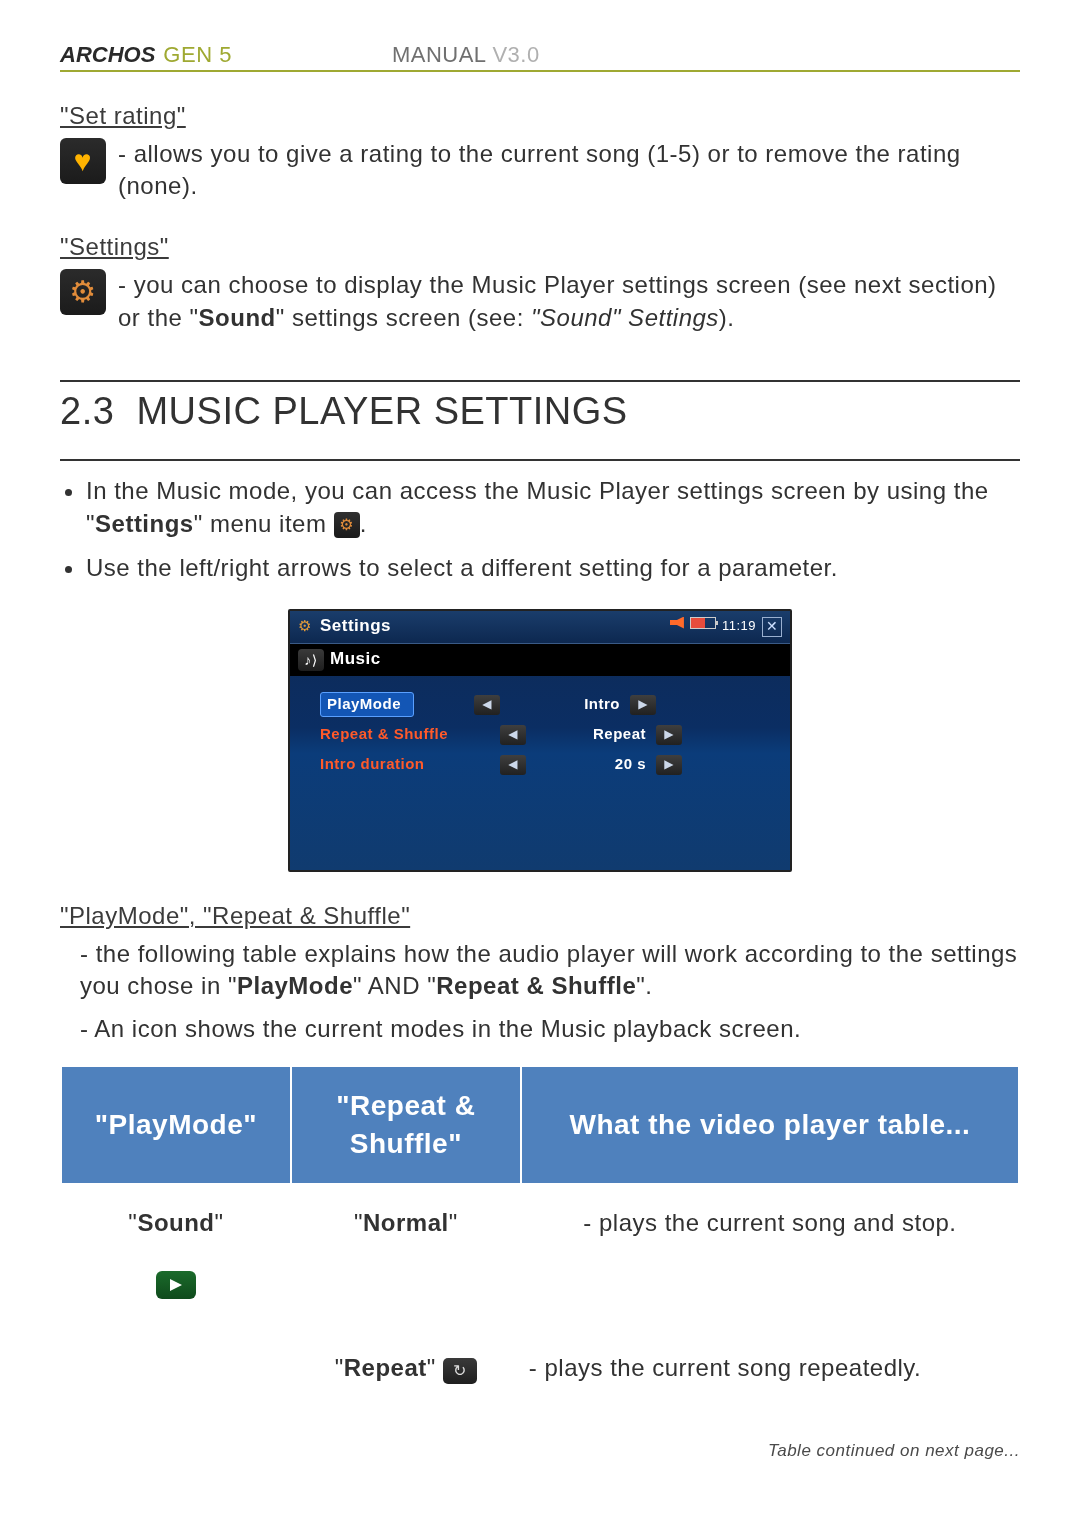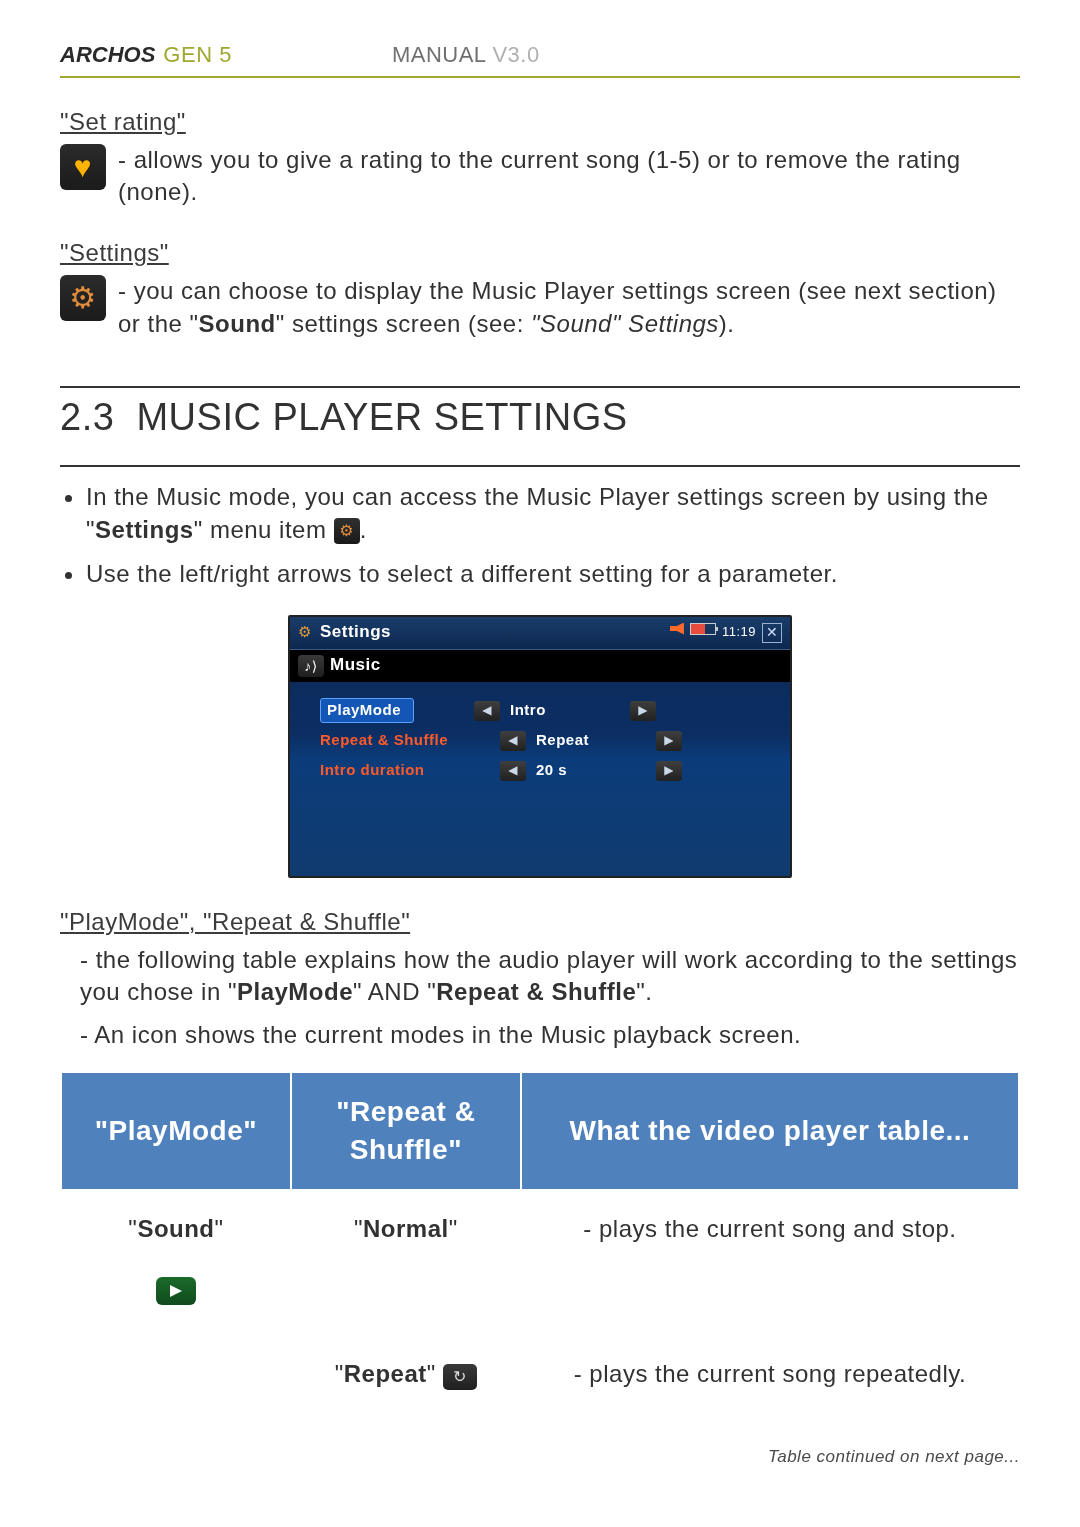--- a/index.html
+++ b/index.html
@@ -19,21 +19,20 @@
     font-size:24px;
     line-height:1.35;
     letter-spacing:.5px;
     position:relative;
   }
   
   .hdr{
     display:flex;
     align-items:baseline;
     border-bottom:2px solid var(--accent);
-    padding-bottom:6px;
     margin-bottom:28px;
     font-size:22px;
   }
   .hdr .brand{font-weight:900;color:#2a2a2a;letter-spacing:0;font-style:italic;}
   .hdr .gen{color:var(--accent);font-weight:400;margin-left:8px;}
   .hdr .manual{margin-left:160px;color:#707070;}
   .hdr .manual .ver{color:#b0b0b0;font-weight:400;}
   .hdr .spacer{flex:1;}
   .hdr .crumb{color:#bdbdbd;}
   .hdr .crumb .chev{color:var(--accent);margin:0 6px;}
@@ -81,21 +80,21 @@
   .batt{width:26px;height:12px;border:1px solid #ccc;box-sizing:border-box;position:relative;background:linear-gradient(90deg,#e74c3c 60%,transparent 60%);}
   .batt::after{content:"";position:absolute;right:-3px;top:3px;width:2px;height:4px;background:#ccc;}
   .closebox{width:18px;height:18px;border:1px solid #9ab0d0;display:flex;align-items:center;justify-content:center;color:#cde0ff;font-size:14px;}
   .shot .crumbbar{display:flex;align-items:center;background:#000;height:32px;padding:0 8px;gap:6px;}
   .note-ic{display:inline-block;width:26px;height:22px;border-radius:4px;background:linear-gradient(#3a3a3a,#1e1e1e);color:#fff;font-size:14px;text-align:center;line-height:22px;}
   .shot .params{padding:14px 10px 90px 30px;}
   .prow{display:flex;align-items:center;height:30px;gap:10px;}
   .pname{width:170px;color:#ff5a2a;font-weight:700;font-size:15px;}
   .pname.sel{background:#1356b5;border:1px solid #5aa0ff;border-radius:3px;padding:1px 6px;color:#fff;width:auto;min-width:80px;}
   .arrow{width:26px;height:20px;background:linear-gradient(#3f3f3f,#212121);border-radius:3px;color:#ccd8ea;display:flex;align-items:center;justify-content:center;font-size:12px;}
-  .pval{flex:0 0 110px;text-align:left;font-weight:700;color:#fff;font-size:15px;}
+  .pval{flex:0 0 110px;text-align:right;font-weight:700;color:#fff;font-size:15px;}
   .prow .lead{width:40px;}
   
   table.modes{width:100%;border-collapse:collapse;margin-top:20px;}
   table.modes thead th{
     background:#4f81bd;color:#fff;font-weight:700;font-size:28px;
     padding:20px 8px;border:2px solid #fff;text-align:center;
   }
   table.modes td{padding:22px 8px;text-align:center;vertical-align:top;font-size:24px;}
   .mode-ic{display:inline-block;width:40px;height:28px;border-radius:6px;background:linear-gradient(#1b6b2b,#0f4a1c);position:relative;}
   .mode-ic::after{content:"";position:absolute;left:14px;top:8px;border-left:12px solid #fff;border-top:6px solid transparent;border-bottom:6px solid transparent;}
@@ -205,18 +204,18 @@
       <td>
         "<b>Sound</b>"<br><br>
         <span class="mode-ic"></span>
       </td>
       <td>"<b>Normal</b>"</td>
       <td style="">- plays the current song and stop.</td>
     </tr>
     <tr>
       <td></td>
       <td>"<b>Repeat</b>" <span class="rep-ic">↻</span></td>
-      <td style="text-align:center;">- plays the current song repeatedly.</td>
+      <td style="text-align:left;">- plays the current song repeatedly.</td>
     </tr>
   </tbody>
 </table>
 
 <div class="cont">Table continued on next page...</div>
 
 </body></html>

